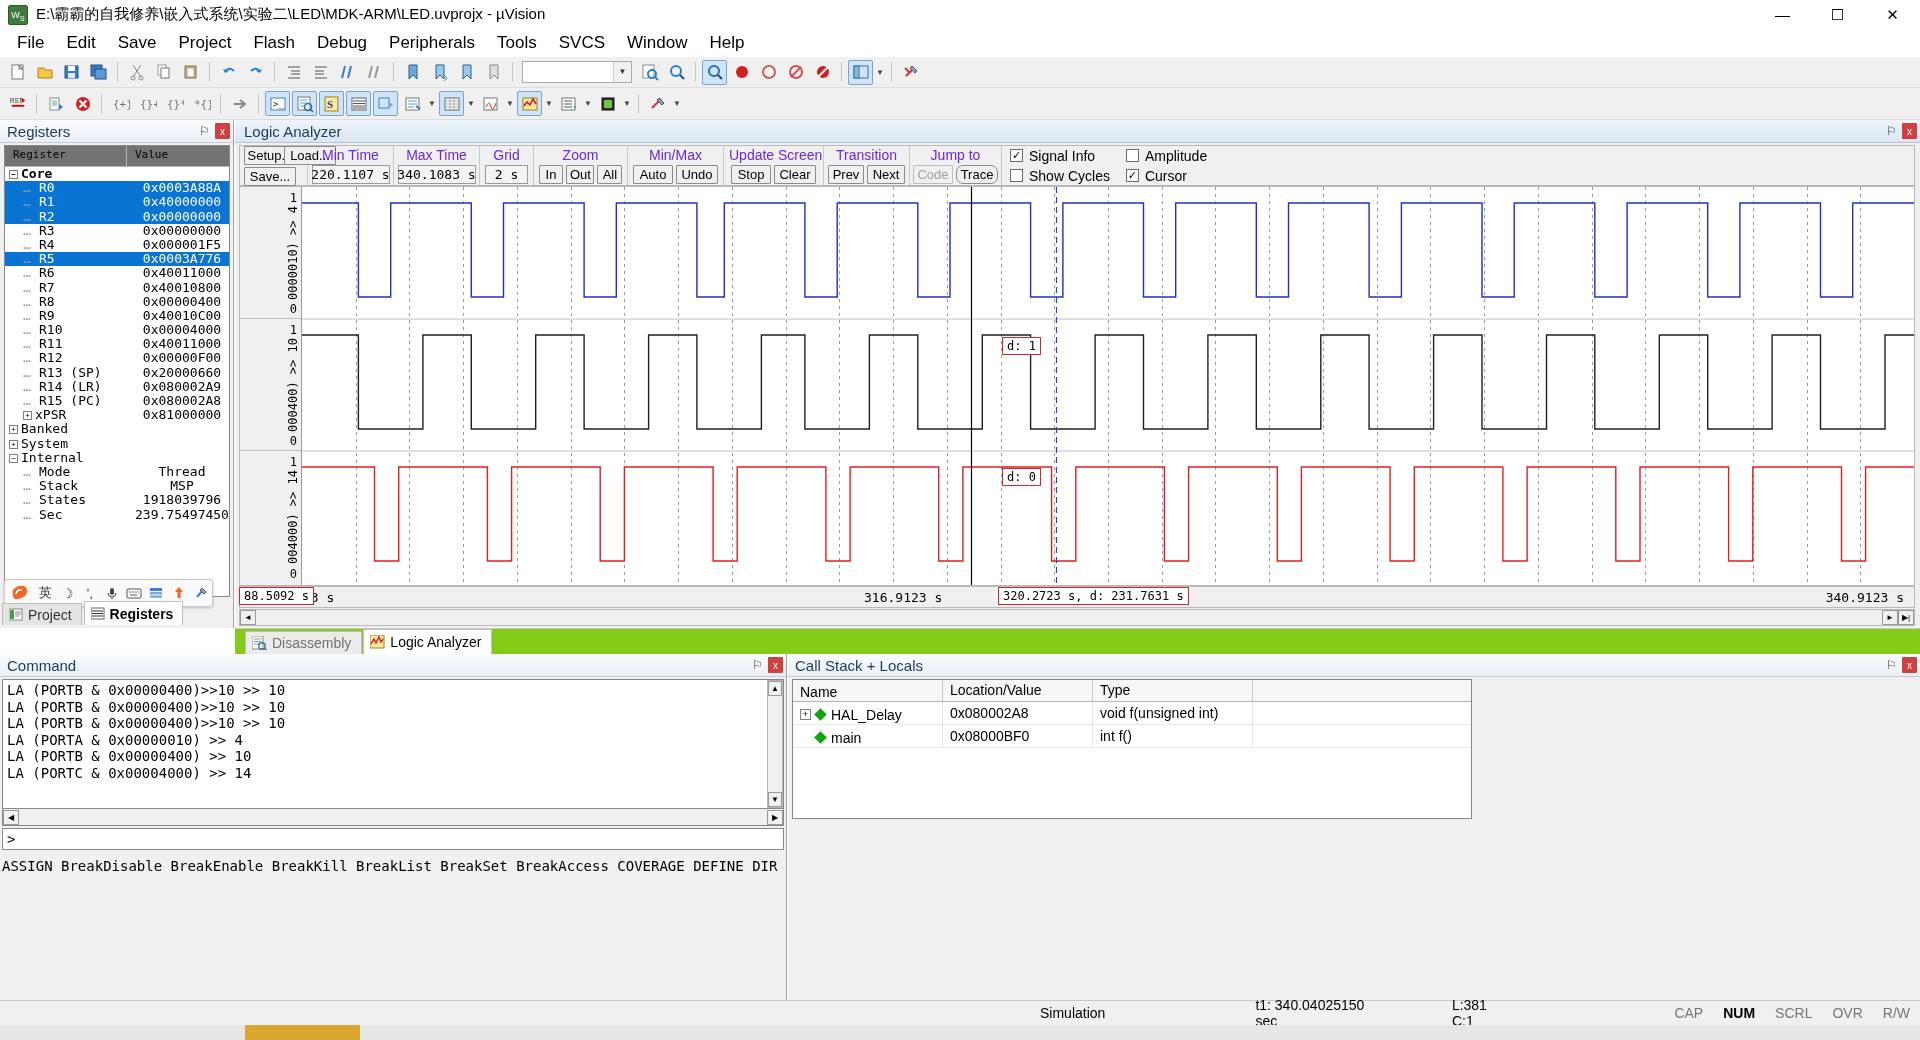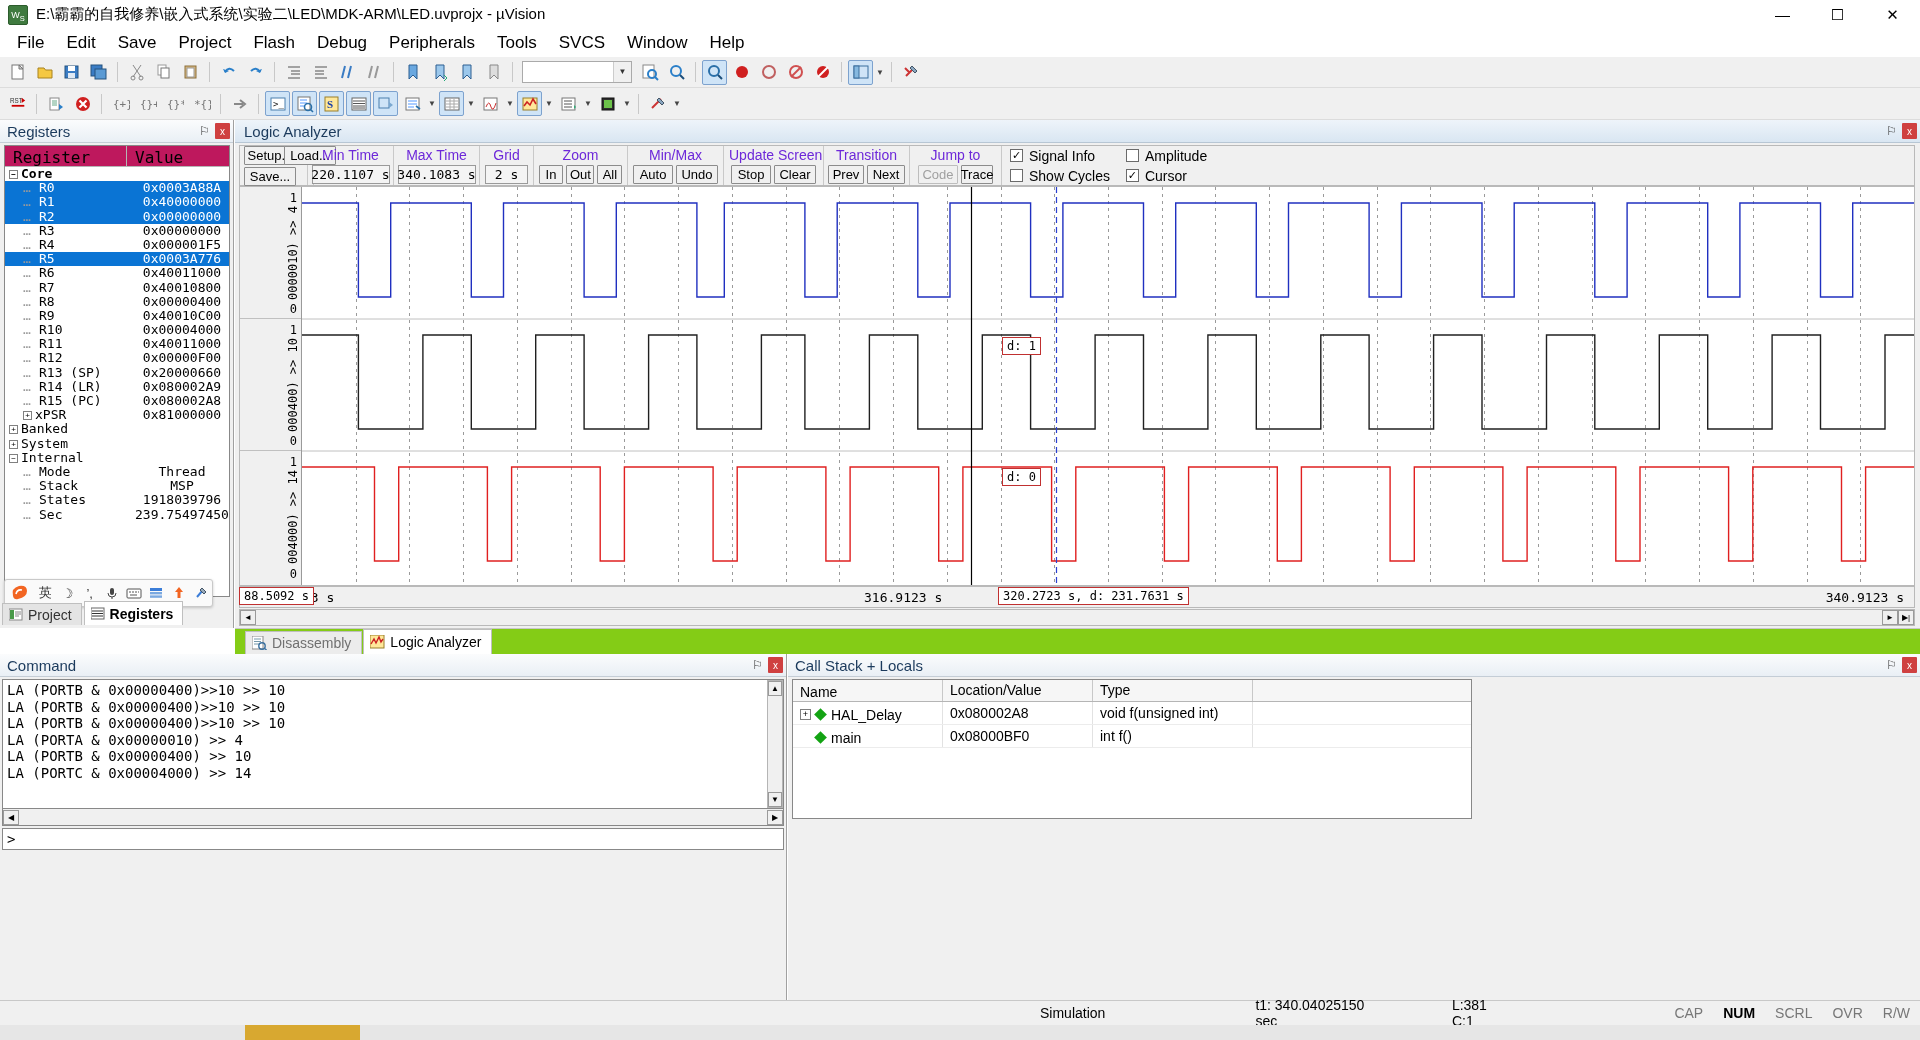--- a/index.html
+++ b/index.html
@@ -83,22 +83,22 @@
   }
   .panel-caption .cap-title { flex:1; }
   .cap-pin, .cap-close {
     width:15px; height:16px; display:flex; align-items:center; justify-content:center;
     font-size:12px; color:#333; margin-right:3px;
   }
   .cap-close { background:#cf4040; color:#fff; font-size:10px; border-radius:1px; }
 
   .reg-table { position:absolute; left:4px; top:25px; width:226px; height:452px;
     background:#fff; border:1px solid #888; overflow:hidden; }
-  .reg-head { display:flex; height:21px; background:#be185d; border-bottom:1px solid #b5b5b5;
-    font-family:"DejaVu Sans Mono", monospace; font-size:16px; color:#000; }
+  .reg-head { display:flex; height:21px; background:#737373; border-bottom:1px solid #b5b5b5;
+    font-family:"DejaVu Sans Mono", monospace; font-size:11px; color:#000; }
   .reg-head div { padding:2px 0 0 8px; }
   .reg-head .c1 { width:122px; border-right:1px solid #b5b5b5; }
   .reg-head .c2 { flex:1; }
   .reg-rows { font-family:"DejaVu Sans Mono", monospace; font-size:13px; }
   .reg-row { display:flex; height:14.2px; line-height:14px; white-space:nowrap; }
   .reg-row .rname { width:122px; padding-left:4px; color:#000; overflow:hidden; }
   .reg-row .rval { flex:1; padding-left:8px; color:#000; overflow:hidden;text-align:center; }
   .reg-row.sel { background:#0a74d4; }
   .reg-row.sel .rname, .reg-row.sel .rval { color:#fff; }
   .reg-row.group .rname { font-weight:bold; }
@@ -814,21 +814,21 @@
         <div class="g-label">Transition</div>
         <div class="g-row">
           <div class="btn" style="width:36px;">Prev</div>
           <div class="btn" style="width:38px;">Next</div>
         </div>
       </div>
       <div class="la-grp" style="width:92px;">
         <div class="g-label">Jump to</div>
         <div class="g-row">
           <div class="btn disabled" style="width:40px;">Code</div>
-          <div class="btn" style="width:32px;">Trace</div>
+          <div class="btn" style="width:42px;border-radius:7px;">Trace</div>
         </div>
       </div>
       <div class="chkgrp" style="border-right:none;">
         <label class="chkrow">
           <span class="chk">✓</span>
           <span>Signal Info</span>
         </label>
         <label class="chkrow">
           <span class="chk"></span>
           <span>Show Cycles</span>
@@ -967,20 +967,21 @@
       <div class="vs-arrow">▲</div>
       <div class="vs-arrow">▼</div>
     </div>
     <div class="cmd-hscroll">
       <div class="sc-arrow">◀</div>
       <div class="sc-arrow">▶</div>
     </div>
     <div class="cmd-input">
       <span>&gt;</span>
     </div>
+    <div class="cmd-keywords">ASSIGN BreakDisable BreakEnable BreakKill BreakList BreakSet BreakAccess COVERAGE DEFINE DIR</div>
   </div>
 
   <div class="cs-panel">
     <div class="panel-caption">
       <span class="cap-title">Call Stack + Locals</span>
       <span class="cap-pin">⚐</span>
       <span class="cap-close">x</span>
     </div>
     <div class="cs-table">
       <div class="cs-head">

